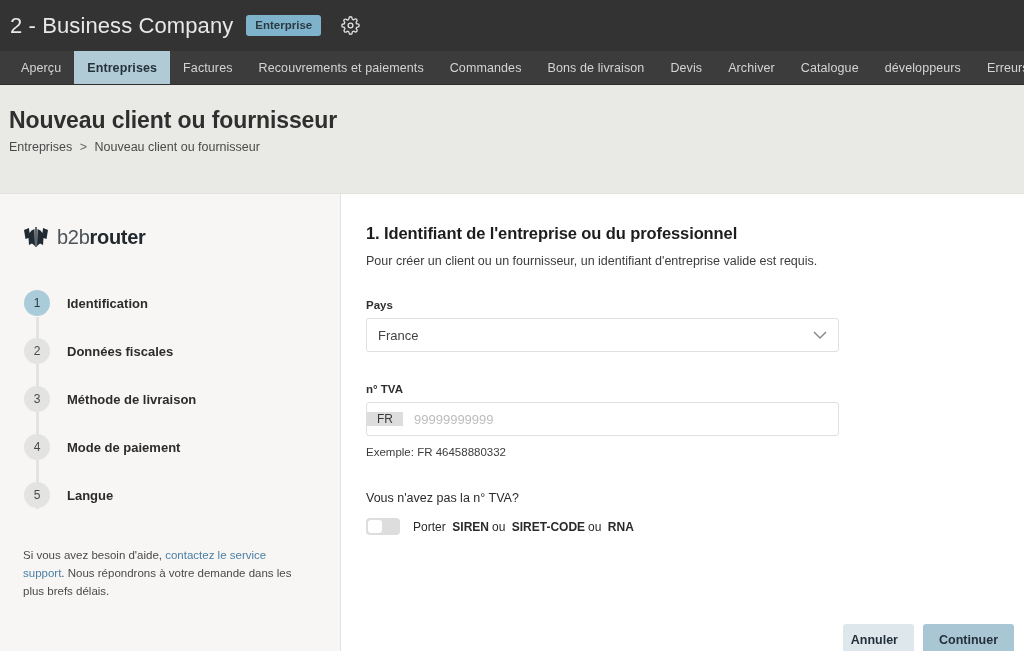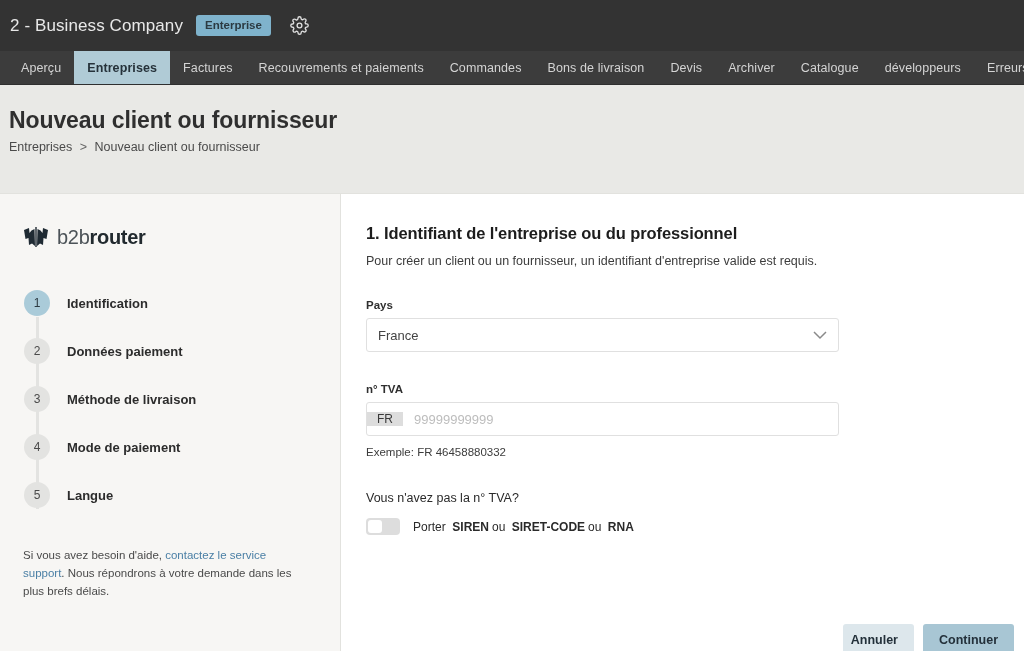--- a/index.html
+++ b/index.html
@@ -13,21 +13,21 @@
   
   .topbar {
     height: 51px;
     background: #333333;
     display: flex;
     align-items: center;
     padding: 0 0 0 10px;
   }
   .brand-title {
     color: #e8e8e8;
-    font-size: 17px;
+    font-size: 22px;
     font-weight: 400;
     letter-spacing: .1px;
     white-space: nowrap;
   }
   .plan-badge {
     margin-left: 13px;
     background: #7fb3cc;
     color: #2b3a42;
     font-size: 11.5px;
     font-weight: bold;
@@ -360,21 +360,21 @@
     <div class="stepper">
       <div class="step-line"></div>
 
       <div class="step active">
         <div class="step-circle">1</div>
         <div class="step-label">Identification</div>
       </div>
 
       <div class="step">
         <div class="step-circle">2</div>
-        <div class="step-label">Données paiement</div>
+        <div class="step-label">Données fiscales</div>
       </div>
 
       <div class="step">
         <div class="step-circle">3</div>
         <div class="step-label">Méthode de livraison</div>
       </div>
 
       <div class="step">
         <div class="step-circle">4</div>
         <div class="step-label">Mode de paiement</div>

